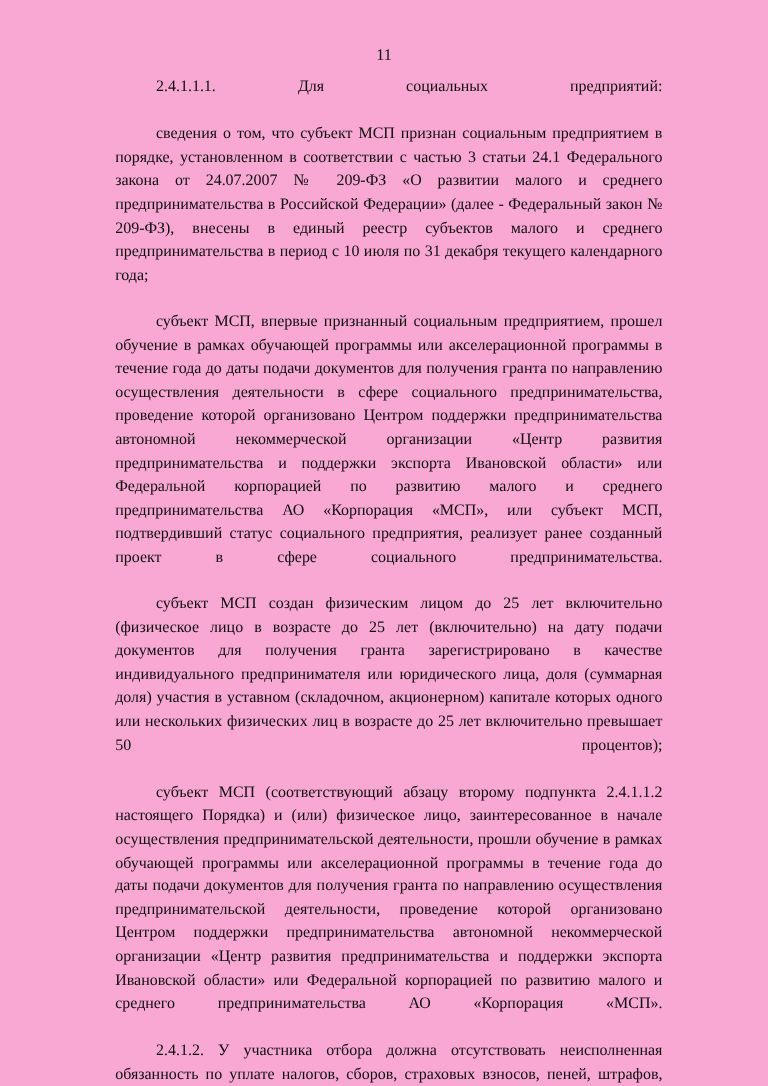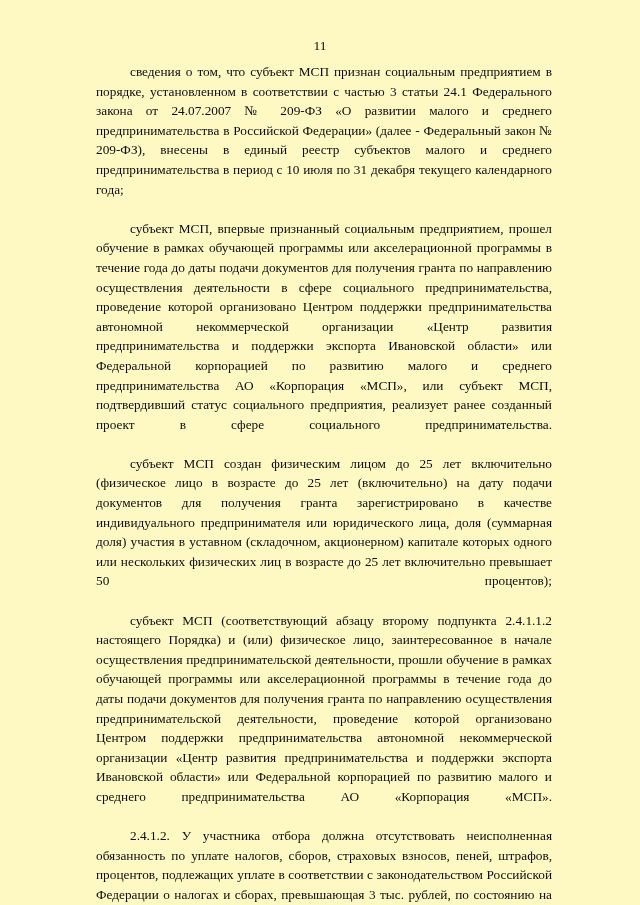--- a/index.html
+++ b/index.html
@@ -3,21 +3,21 @@
 <meta charset="utf-8">
 <style>
   html, body {
     margin: 0;
     padding: 0;
     background: #ffffff;
   }
   .page {
     width: 640px;
     height: 905px;
-    background: #fef9c3;
+    background: #f9a8d4;
     position: relative;
     box-sizing: border-box;
     font-family: "Liberation Serif", serif;
     color: #0a0a0a;
     overflow: hidden;
   }
   .page-number {
     position: absolute;
     top: 38px;
     left: 0;
@@ -51,20 +51,21 @@
   }
 </style>
 </head>
 <body>
 
 <div class="page">
 
   <div class="page-number">11</div>
 
   <div class="body-text">
+    <p class="para">2.4.1.1.1. Для социальных предприятий:</p>
     <p class="para">сведения о том, что субъект МСП признан социальным предприятием в порядке, установленном в соответствии с частью 3 статьи 24.1 Федерального закона от 24.07.2007 № 209-ФЗ «О развитии малого и среднего предпринимательства в Российской Федерации» (далее - Федеральный закон № 209-ФЗ), внесены в единый реестр субъектов малого и среднего предпринимательства в период с 10 июля по 31 декабря текущего календарного года;</p>
     <p class="para">субъект МСП, впервые признанный социальным предприятием, прошел обучение в рамках обучающей программы или акселерационной программы в течение года до даты подачи документов для получения гранта по направлению осуществления деятельности в сфере социального предпринимательства, проведение которой организовано Центром поддержки предпринимательства автономной некоммерческой организации «Центр развития предпринимательства и поддержки экспорта Ивановской области» или Федеральной корпорацией по развитию малого и среднего предпринимательства АО «Корпорация «МСП», или субъект МСП, подтвердивший статус социального предприятия, реализует ранее созданный проект в сфере социального предпринимательства.</p>
     <p class="para">субъект МСП создан физическим лицом до 25 лет включительно (физическое лицо в возрасте до 25 лет (включительно) на дату подачи документов для получения гранта зарегистрировано в качестве индивидуального предпринимателя или юридического лица, доля (суммарная доля) участия в уставном (складочном, акционерном) капитале которых одного или нескольких физических лиц в возрасте до 25 лет включительно превышает 50 процентов);</p>
     <p class="para">субъект МСП (соответствующий абзацу второму подпункта 2.4.1.1.2 настоящего Порядка) и (или) физическое лицо, заинтересованное в начале осуществления предпринимательской деятельности, прошли обучение в рамках обучающей программы или акселерационной программы в течение года до даты подачи документов для получения гранта по направлению осуществления предпринимательской деятельности, проведение которой организовано Центром поддержки предпринимательства автономной некоммерческой организации «Центр развития предпринимательства и поддержки экспорта Ивановской области» или Федеральной корпорацией по развитию малого и среднего предпринимательства АО «Корпорация «МСП».</p>
     <p class="para">2.4.1.2. У участника отбора должна отсутствовать неисполненная обязанность по уплате налогов, сборов, страховых взносов, пеней, штрафов, процентов, подлежащих уплате в соответствии с законодательством Российской Федерации о налогах и сборах, превышающая 3 тыс. рублей, по состоянию на любую дату в течение периода, равного 30 календарным дням, предшествующего и (или)</p>
   </div>
 
 </div>
 
 </body></html>

